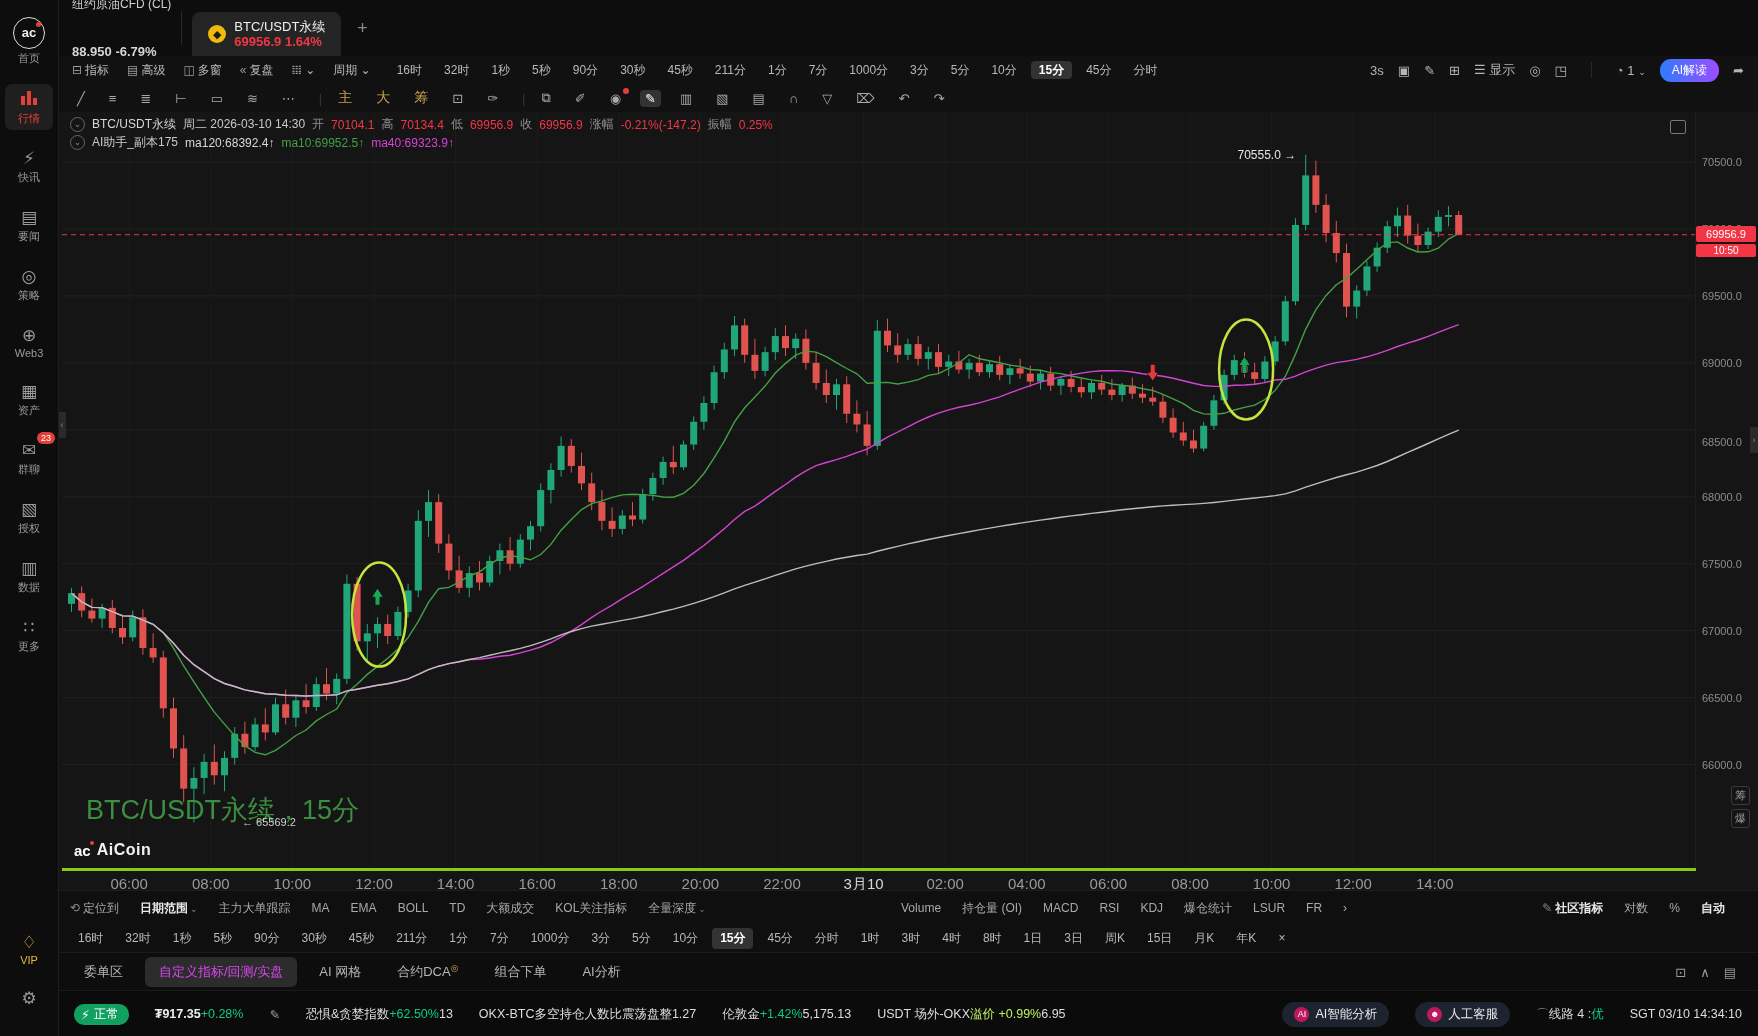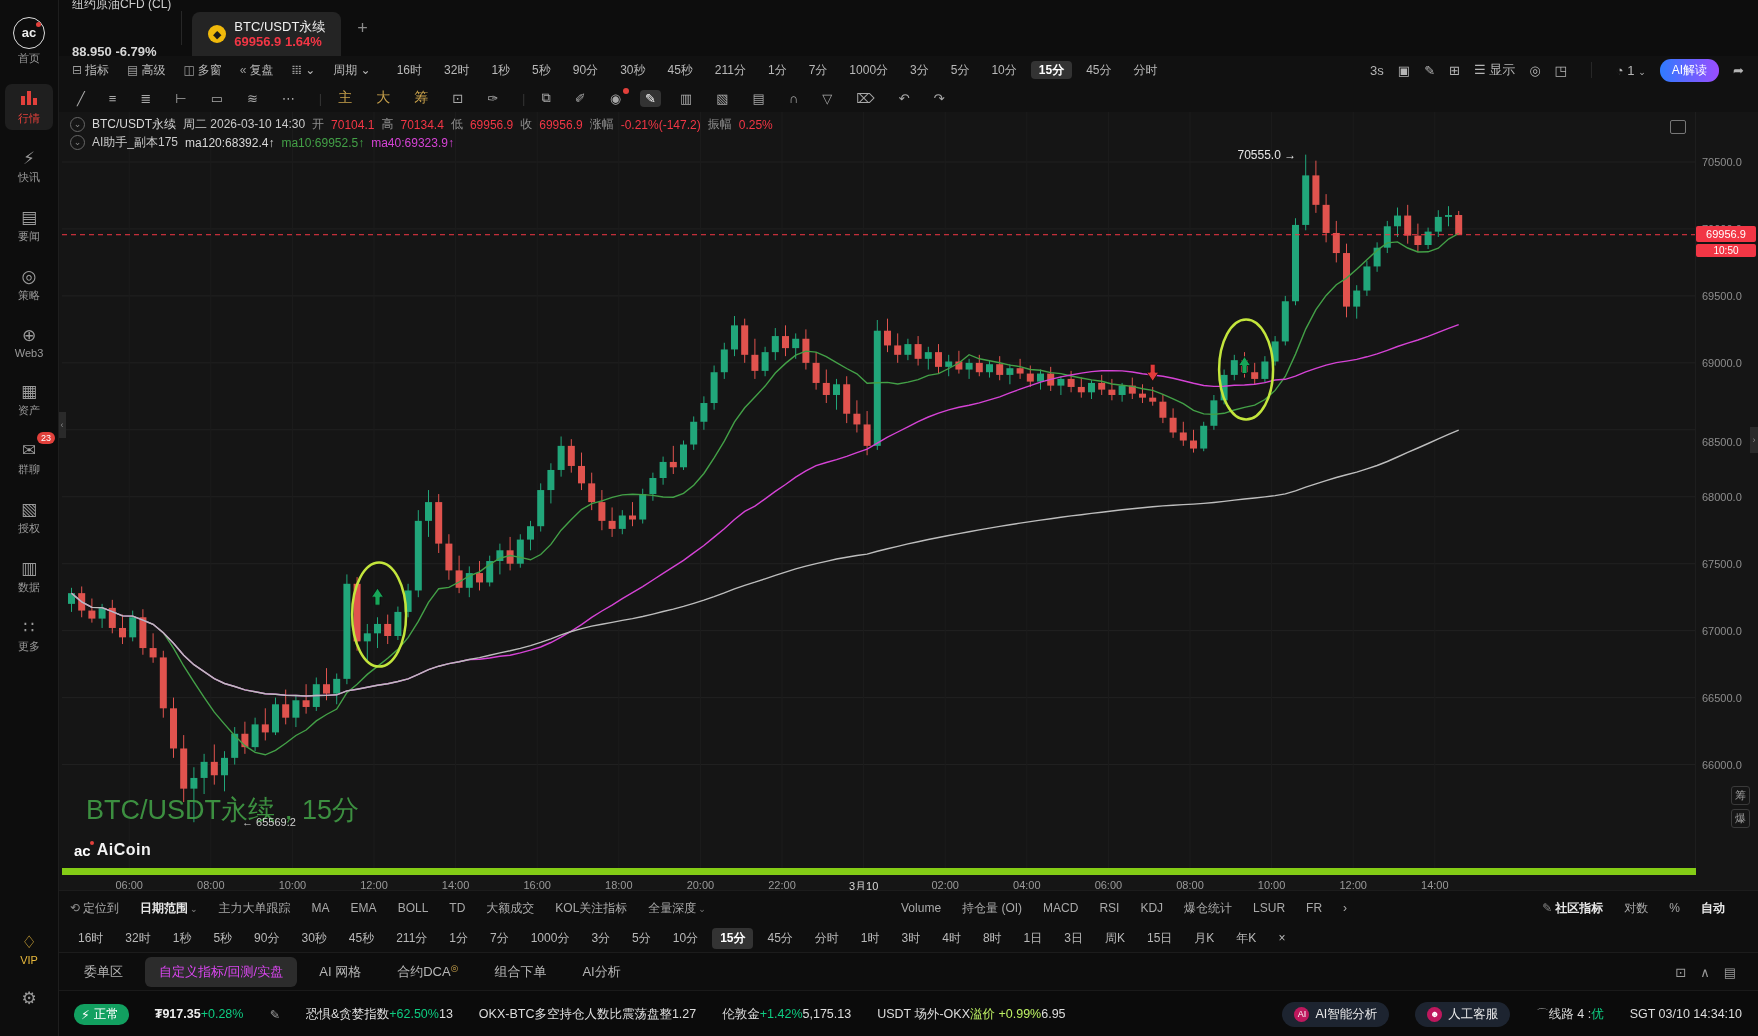--- a/index.html
+++ b/index.html
@@ -47,21 +47,21 @@
   #chart{position:absolute;left:58px;top:112px;width:1700px;height:778px;background:#151515;}
   #plot{position:absolute;left:4px;top:0;}
   .legend{position:absolute;left:12px;display:flex;align-items:center;gap:7px;font-size:12px;z-index:3;}
   .legend .cir{width:13px;height:13px;border:1px solid #666;border-radius:50%;color:#888;font-size:9px;line-height:12px;text-align:center;}
   #ygutter{position:absolute;right:0;top:0;width:62px;height:756px;border-left:1px solid #1e1e1e;font-size:11px;color:#8d8d8d;}
   .ylab{position:absolute;left:6px;transform:translateY(-50%);}
   #ptag{position:absolute;left:0;width:60px;background:#f23645;color:#fff;text-align:center;font-size:11px;line-height:16px;border-radius:2px;}
   #ctag{position:absolute;left:0;width:60px;background:#f23645;color:#fff;text-align:center;font-size:10px;line-height:13px;border-radius:2px;}
   #chips{position:absolute;right:8px;bottom:40px;display:flex;flex-direction:column;gap:4px;}
   #chips span{border:1px solid #3a3a3a;color:#9a9a9a;border-radius:3px;font-size:11px;padding:1px 3px;cursor:pointer;}
-  #xaxis{position:absolute;left:4px;top:756px;width:1634px;height:22px;font-size:11px;color:#9a9a9a;border-top:7px solid #84cc16;}
+  #xaxis{position:absolute;left:4px;top:756px;width:1634px;height:22px;font-size:15px;color:#9a9a9a;border-top:3px solid #84cc16;}
   .xlab{position:absolute;top:4px;transform:translateX(-50%);}
   #watermark{position:absolute;left:28px;top:680px;font-size:27px;color:rgba(64,154,68,.92);z-index:2;}
   #lowlab{position:absolute;left:184px;top:704px;font-size:11px;color:#cfcfcf;z-index:2;}
   #brand{position:absolute;left:16px;top:729px;display:flex;align-items:center;gap:6px;z-index:2;}
   #brand .bmark{color:#fff;font-weight:bold;font-size:15px;position:relative;}
   #brand .bmark i{position:absolute;right:-3px;top:-1px;width:4px;height:4px;border-radius:50%;background:#e2403b;}
   #brand .bname{color:#f2f2f2;font-weight:bold;font-size:16px;letter-spacing:.5px;}
   #popout{position:absolute;right:72px;top:8px;width:14px;height:12px;border:1px solid #777;border-radius:2px;cursor:pointer;}
   .scrollarr{position:absolute;background:#2a2a2a;color:#888;width:8px;height:26px;font-size:9px;line-height:26px;text-align:center;cursor:pointer;}
   

